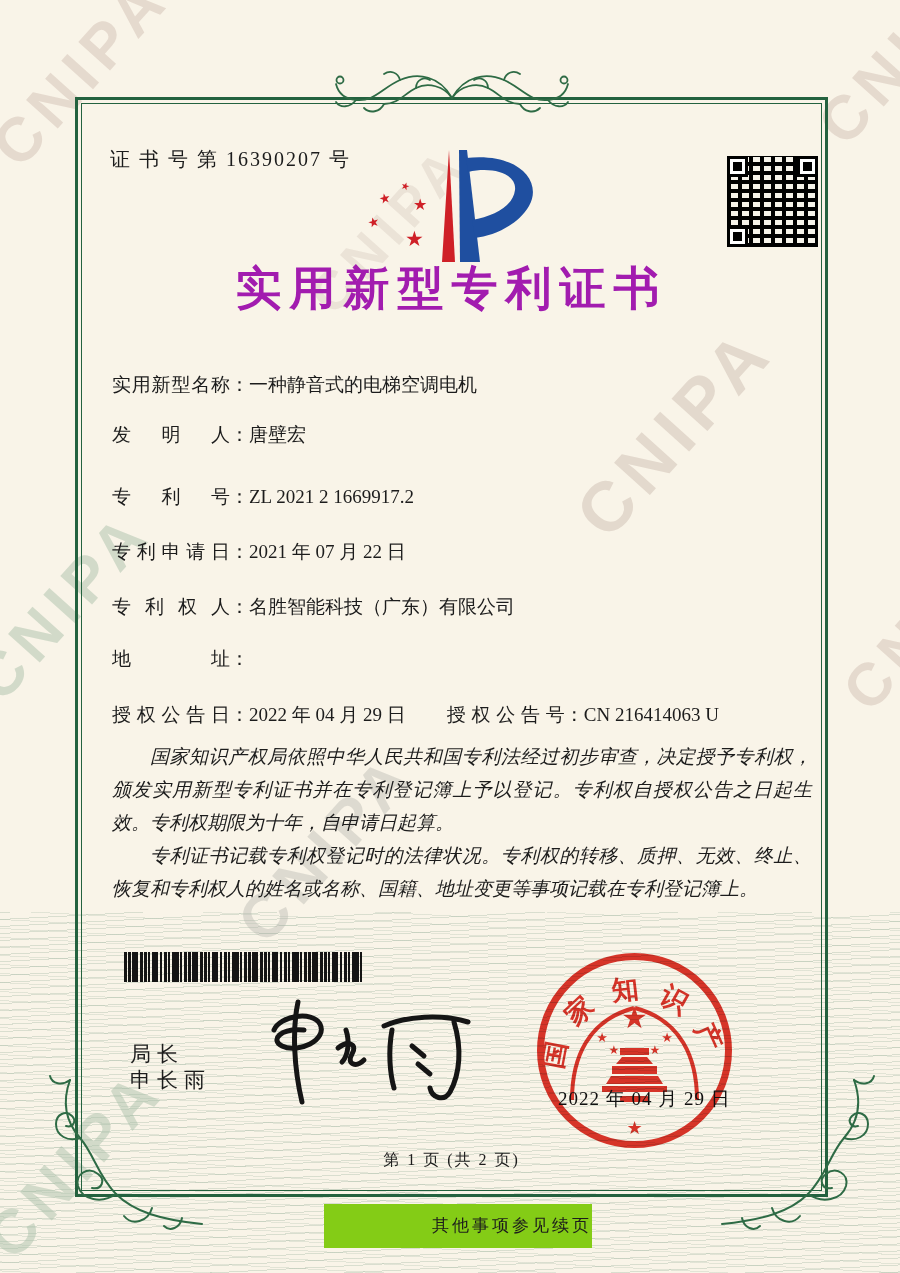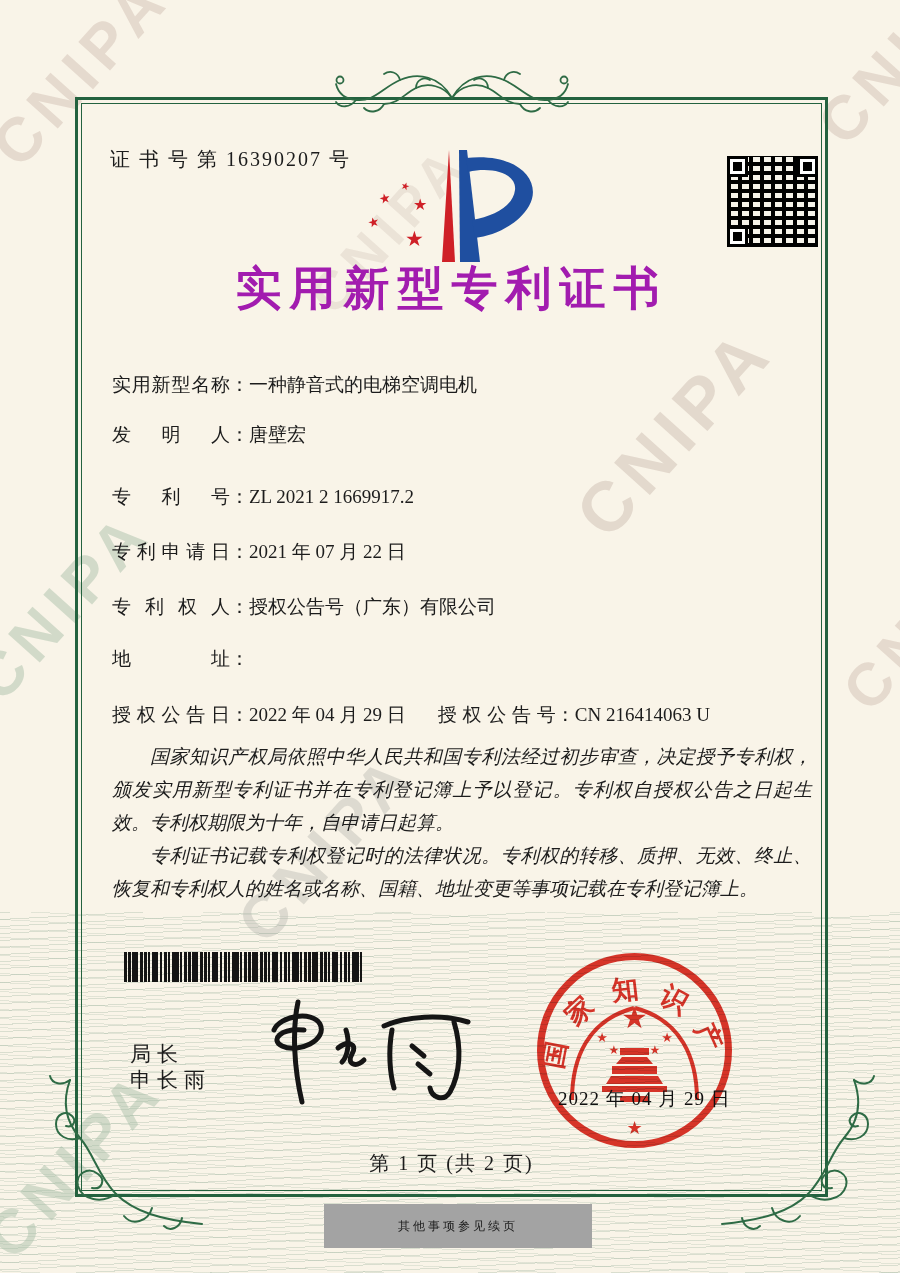--- a/index.html
+++ b/index.html
@@ -63,39 +63,39 @@
   .fields{position:absolute;left:112px;top:372px;width:700px;z-index:3;font-size:19px;}
   .frow{position:absolute;left:0;display:flex;align-items:flex-end;line-height:26px;}
   .r0{top:0}.r1{top:50px}.r2{top:112px}.r3{top:167px}.r4{top:222px}.r5{top:274px}.r6{top:330px}
   .flabel{
     display:inline-block;width:118px;flex:0 0 118px;
     text-align:justify;text-align-last:justify;
   }
   .fcolon{flex:0 0 auto;}
   .fvalue{display:inline-block;}
   .r5 .fvalue{max-width:545px;line-height:34px;margin-top:-4px;}
-  .g2l{margin-left:32px;}
+  .g2l{margin-left:41px;}
   .paras{position:absolute;left:112px;top:740px;width:700px;z-index:3;font-size:19px;line-height:33px;text-align:justify;font-style:italic;}
   .paras p{margin:0;text-indent:2em;}
   .barcode{
     position:absolute;left:124px;top:952px;width:240px;height:30px;z-index:3;
     background:
       repeating-linear-gradient(90deg,#141414 0 2px,rgba(0,0,0,0) 2px 4px),
       repeating-linear-gradient(90deg,#141414 0 3px,rgba(0,0,0,0) 3px 10px),
       repeating-linear-gradient(90deg,#141414 0 1px,rgba(0,0,0,0) 1px 6px);
   }
   .officer-title{position:absolute;left:130px;top:1028px;z-index:3;font-size:21px;letter-spacing:6px;margin-top:12px;}
   .officer-name{position:absolute;left:130px;top:1066px;z-index:3;font-size:21px;letter-spacing:6px;}
   .signature{position:absolute;left:246px;top:996px;width:230px;height:110px;z-index:3;}
   .seal{position:absolute;left:532px;top:948px;width:205px;height:205px;z-index:3;opacity:.93;mix-blend-mode:multiply;}
   .seal-date{position:absolute;left:558px;top:1086px;z-index:4;font-size:19px;letter-spacing:1px;color:#101010;}
-  .page-no{position:absolute;left:75px;top:1150px;width:753px;z-index:3;text-align:center;font-size:20px;letter-spacing:2px;}
+  .page-no{position:absolute;left:75px;top:1150px;width:753px;z-index:3;text-align:center;font-size:16px;letter-spacing:2px;}
   .footer-note{
     position:absolute;left:324px;top:1204px;width:268px;height:44px;z-index:4;
-    background:#a3a3a3;text-align:center;line-height:44px;font-size:12px;letter-spacing:3px;
+    background:#84cc16;text-align:right;line-height:44px;font-size:17px;letter-spacing:3px;
   }
 </style>
 </head>
 <body>
 
 <div class="waves"></div>
 
 <div class="wm pink wm1">CNIPA</div>
 <div class="wm pink wm2">CNIPA</div>
 <div class="wm wm3">CNIPA</div>
@@ -181,21 +181,21 @@
     <span class="fvalue">ZL 2021 2 1669917.2</span>
   </div>
   <div class="frow r3">
     <span class="flabel">专利申请日</span>
       <span class="fcolon">：</span>
     <span class="fvalue">2021 年 07 月 22 日</span>
   </div>
   <div class="frow r4">
     <span class="flabel">专利权人</span>
       <span class="fcolon">：</span>
-    <span class="fvalue">授权公告号（广东）有限公司</span>
+    <span class="fvalue">名胜智能科技（广东）有限公司</span>
   </div>
   <div class="frow r5">
     <span class="flabel">地址</span>
       <span class="fcolon">：</span>
   </div>
   <div class="frow r6">
     <span class="flabel">授权公告日</span>
       <span class="fcolon">：</span>
     <span class="fvalue">2022 年 04 月 29 日</span>
     <span class="flabel g2l">授权公告号</span>

